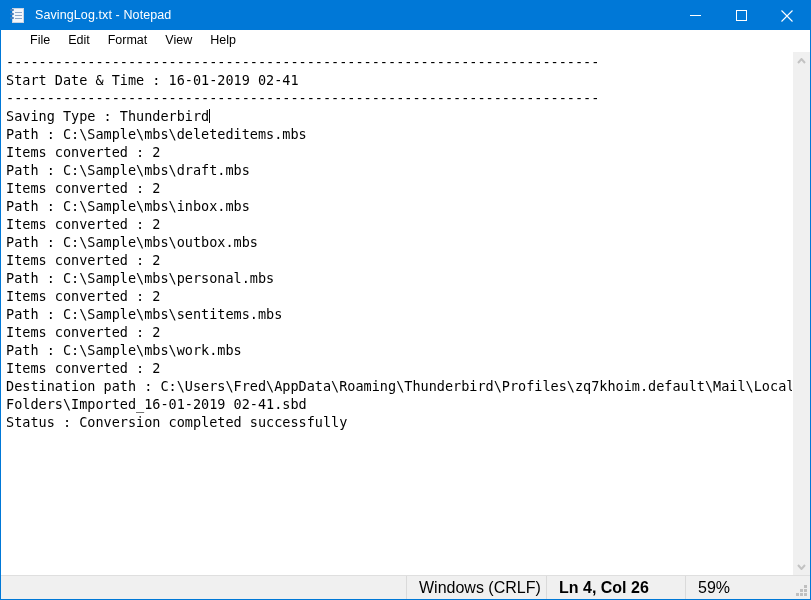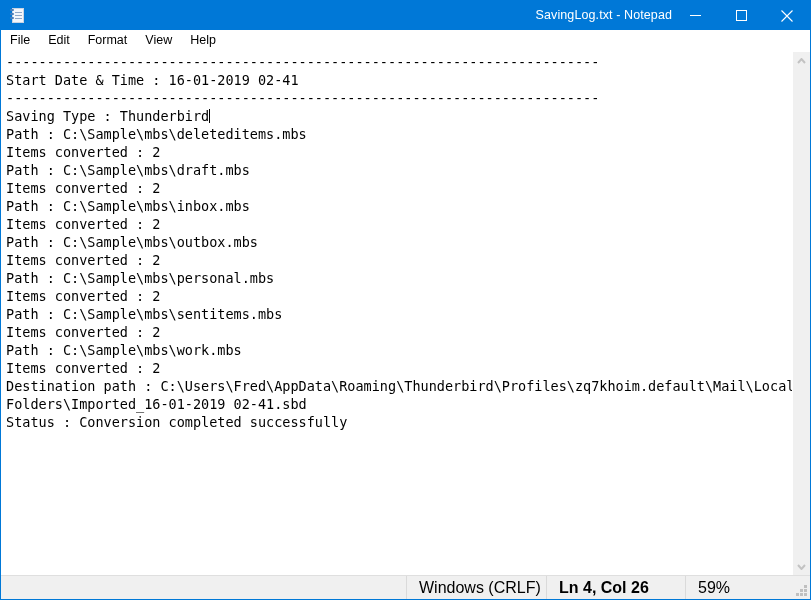--- a/index.html
+++ b/index.html
@@ -28,21 +28,20 @@
   }
 
   
   #titlebar {
     height: 29px;
     background: #0078d7;
     display: flex;
     align-items: center;
     flex: 0 0 auto;
     position: relative;
-    text-align: right;
   }
   #app-icon {
     width: 16px;
     height: 16px;
     margin-left: 9px;
     margin-right: 9px;
     position: relative;
     flex: 0 0 auto;
   }
   
@@ -96,21 +95,21 @@
   }
   .winbtn svg { display: block; }
 
   
   #menubar {
     height: 22px;
     background: #ffffff;
     display: flex;
     align-items: center;
     flex: 0 0 auto;
-    padding-left: 0;
+    padding-left: 20px;
   }
   .menu-item {
     font-size: 12.5px;
     color: #000000;
     padding: 2px 9px 3px 9px;
     line-height: 15px;
     white-space: nowrap;
   }
 
   

